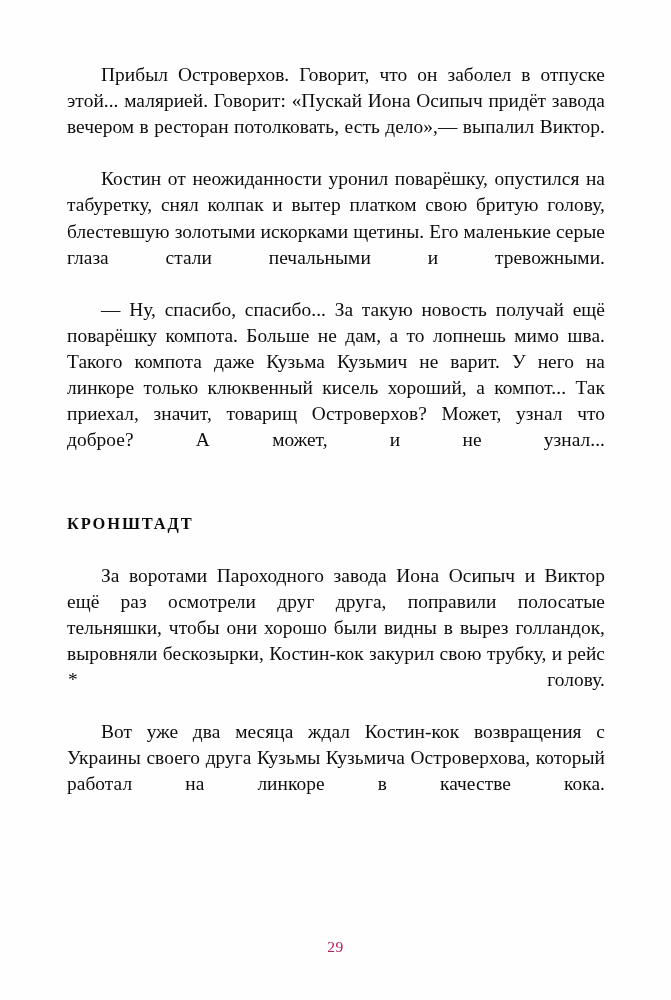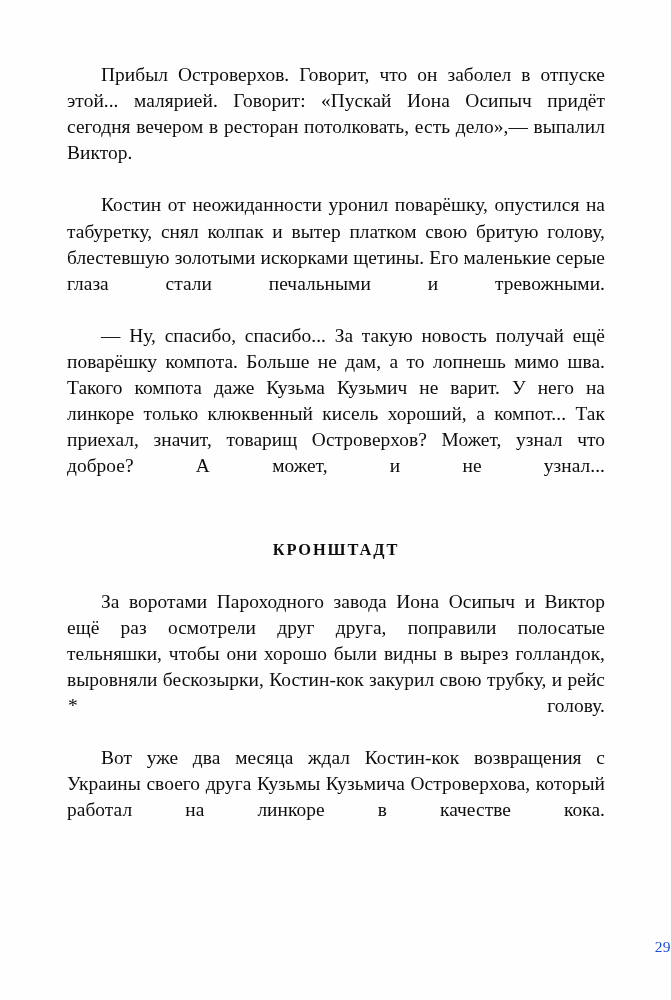--- a/index.html
+++ b/index.html
@@ -50,21 +50,20 @@
   
   .para::after {
     content: "";
     display: inline-block;
     width: 100%;
   }
 
   
   .chapter-heading {
     margin: 0;
-    text-align: center;
     font-size: 16.4px;
     font-weight: bold;
     letter-spacing: 1.9px;
     line-height: 26px;
     padding-top: 31px;
     padding-bottom: 26px;
     text-indent: 0;
   }
 
   
@@ -73,35 +72,35 @@
     vertical-align: baseline;
     padding: 0 1px;
   }
 
   
   .folio {
     position: absolute;
     left: 0;
     right: 0;
     top: 938px;
-    text-align: right;
+    text-align: center;
     font-size: 15.5px;
     line-height: 18px;
     letter-spacing: 0.4px;
-    color: #1d4ed8;
+    color: #be185d;
   }
 </style>
 </head>
 <body>
 
 <div class="page">
 
   <div class="text-column">
 
-    <p class="para">Прибыл Островерхов. Говорит, что он заболел в отпуске этой... малярией. Говорит: «Пускай Иона Осипыч придёт сегодня вечером в ресторан потолковать, есть дело»,— выпалил Виктор.</p>
+    <p class="para">Прибыл Островерхов. Говорит, что он заболел в отпуске этой... малярией. Говорит: «Пускай Иона Осипыч придёт завода вечером в ресторан потолковать, есть дело»,— выпалил Виктор.</p>
 
     <p class="para">Костин от неожиданности уронил поварёшку, опустился на табуретку, снял колпак и вытер платком свою бритую голову, блестевшую золотыми искорками щетины. Его маленькие серые глаза стали печальными и тревожными.</p>
 
 
 
     <p class="para dialogue">— Ну, спасибо, спасибо... За такую новость получай ещё поварёшку компота. Больше не дам, а то лопнешь мимо шва. Такого компота даже Кузьма Кузьмич не варит. У него на линкоре только клюквенный кисель хороший, а компот... Так приехал, значит, товарищ Островерхов? Может, узнал что доброе? А может, и не узнал...</p>
 
     <h2 class="chapter-heading">КРОНШТАДТ</h2>
 
     <p class="para"><span>За воротами Пароходного завода Иона Осипыч и Виктор ещё раз осмотрели друг друга, поправили полосатые тельняшки, чтобы они хорошо были видны в вырез голландок, выровняли бескозырки, Костин-кок закурил свою трубку, и рейс </span><span class="fn-marker">*</span><span> голову.</span></p>

